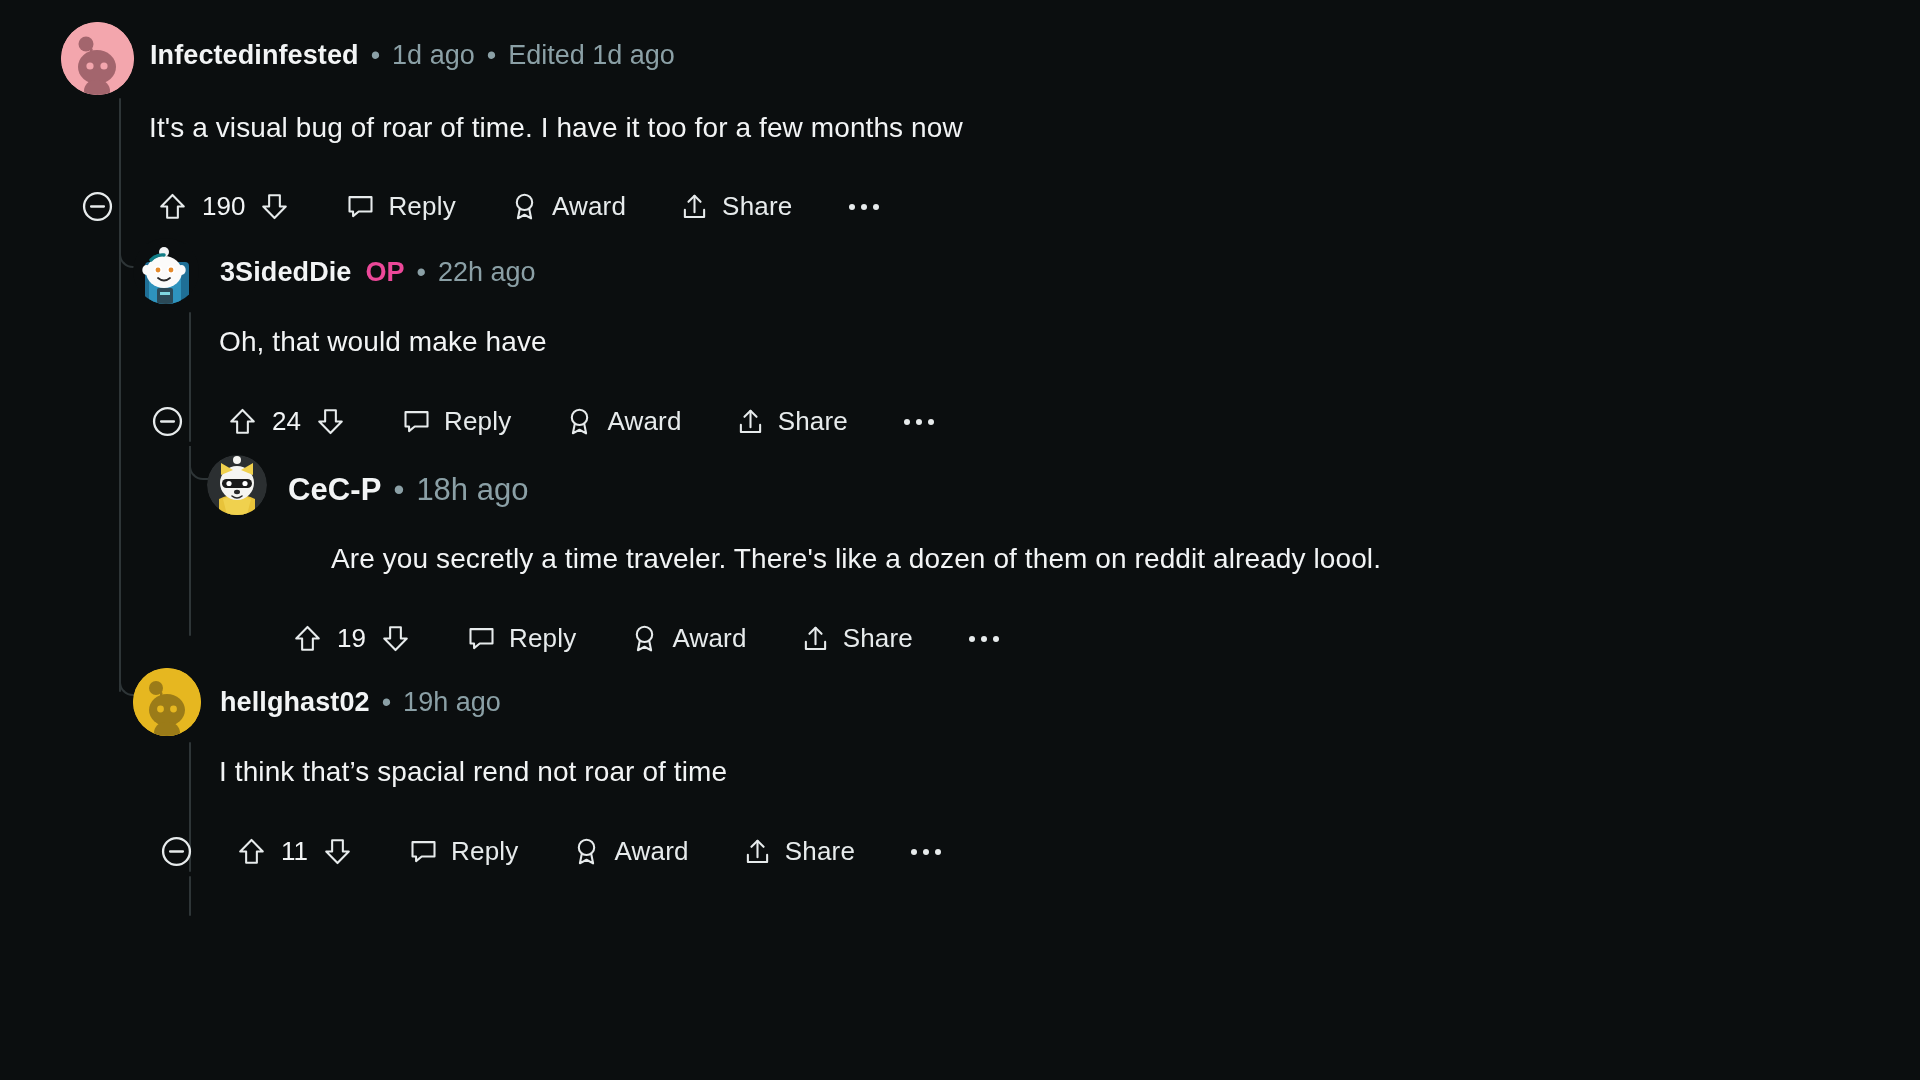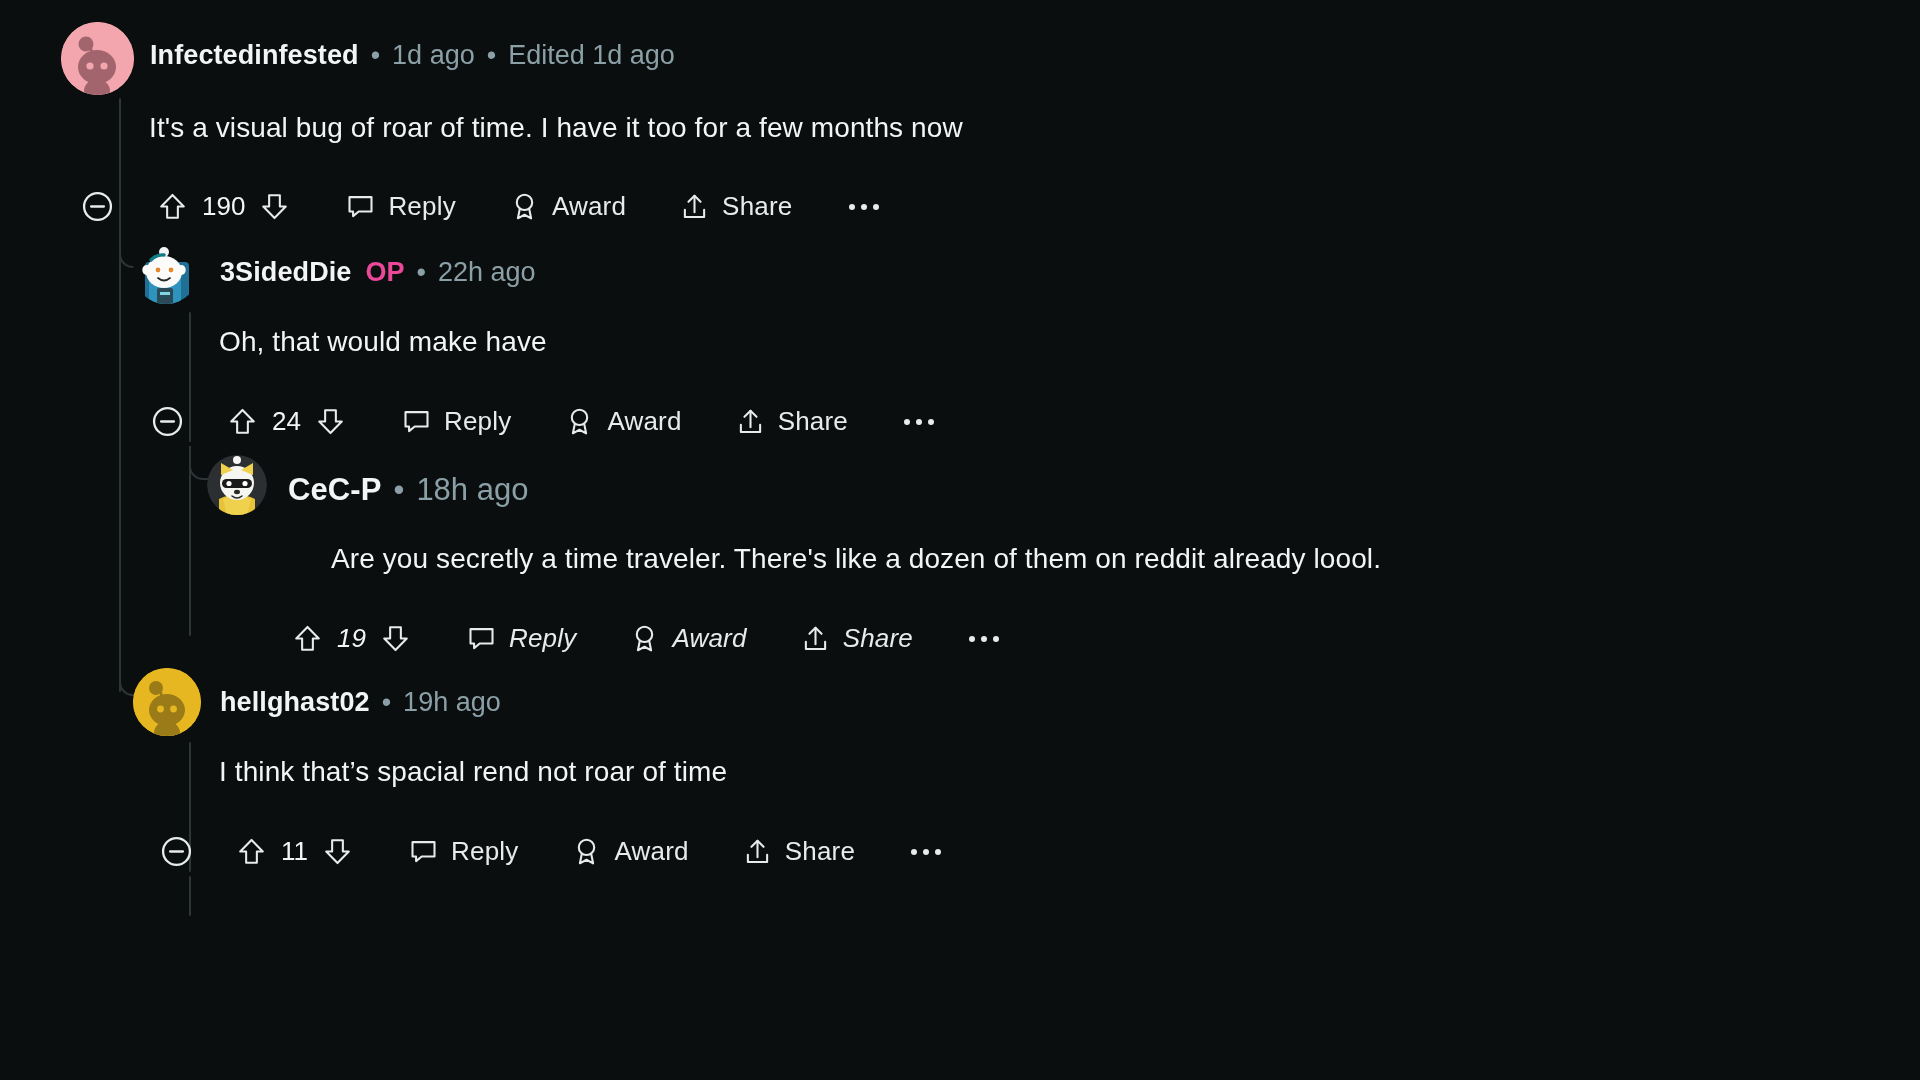--- a/index.html
+++ b/index.html
@@ -346,21 +346,21 @@
     </div>
 
     <div class="c-header" style="left:288px; top:472px; font-size:31px;">
       <span class="uname">CeC-P</span>
       <span class="meta" style="margin:0 12px;">•</span>
       <span class="meta">18h ago</span>
     </div>
 
     <div class="c-body" style="left:287px; top:543px; font-size:28px;margin-left:44px;">Are you secretly a time traveler. There's like a dozen of them on reddit already loool.</div>
 
-    <div class="c-actions" style="left:291px; top:607px;font-style:italic;">
+    <div class="c-actions" style="left:291px; top:607px;">
       <span class="act">
         <span class="ico">
           <svg width="33" height="33" viewBox="0 0 24 24" fill="none" stroke="#e7ebec" stroke-width="1.5" stroke-linejoin="round">
             <path d="M12 3.6 3.8 12h4.3v8.2h7.8V12h4.3z"></path>
           </svg>
         </span>
       </span>
       <span class="votecount">19</span>
       <span class="act">
         <span class="ico">

